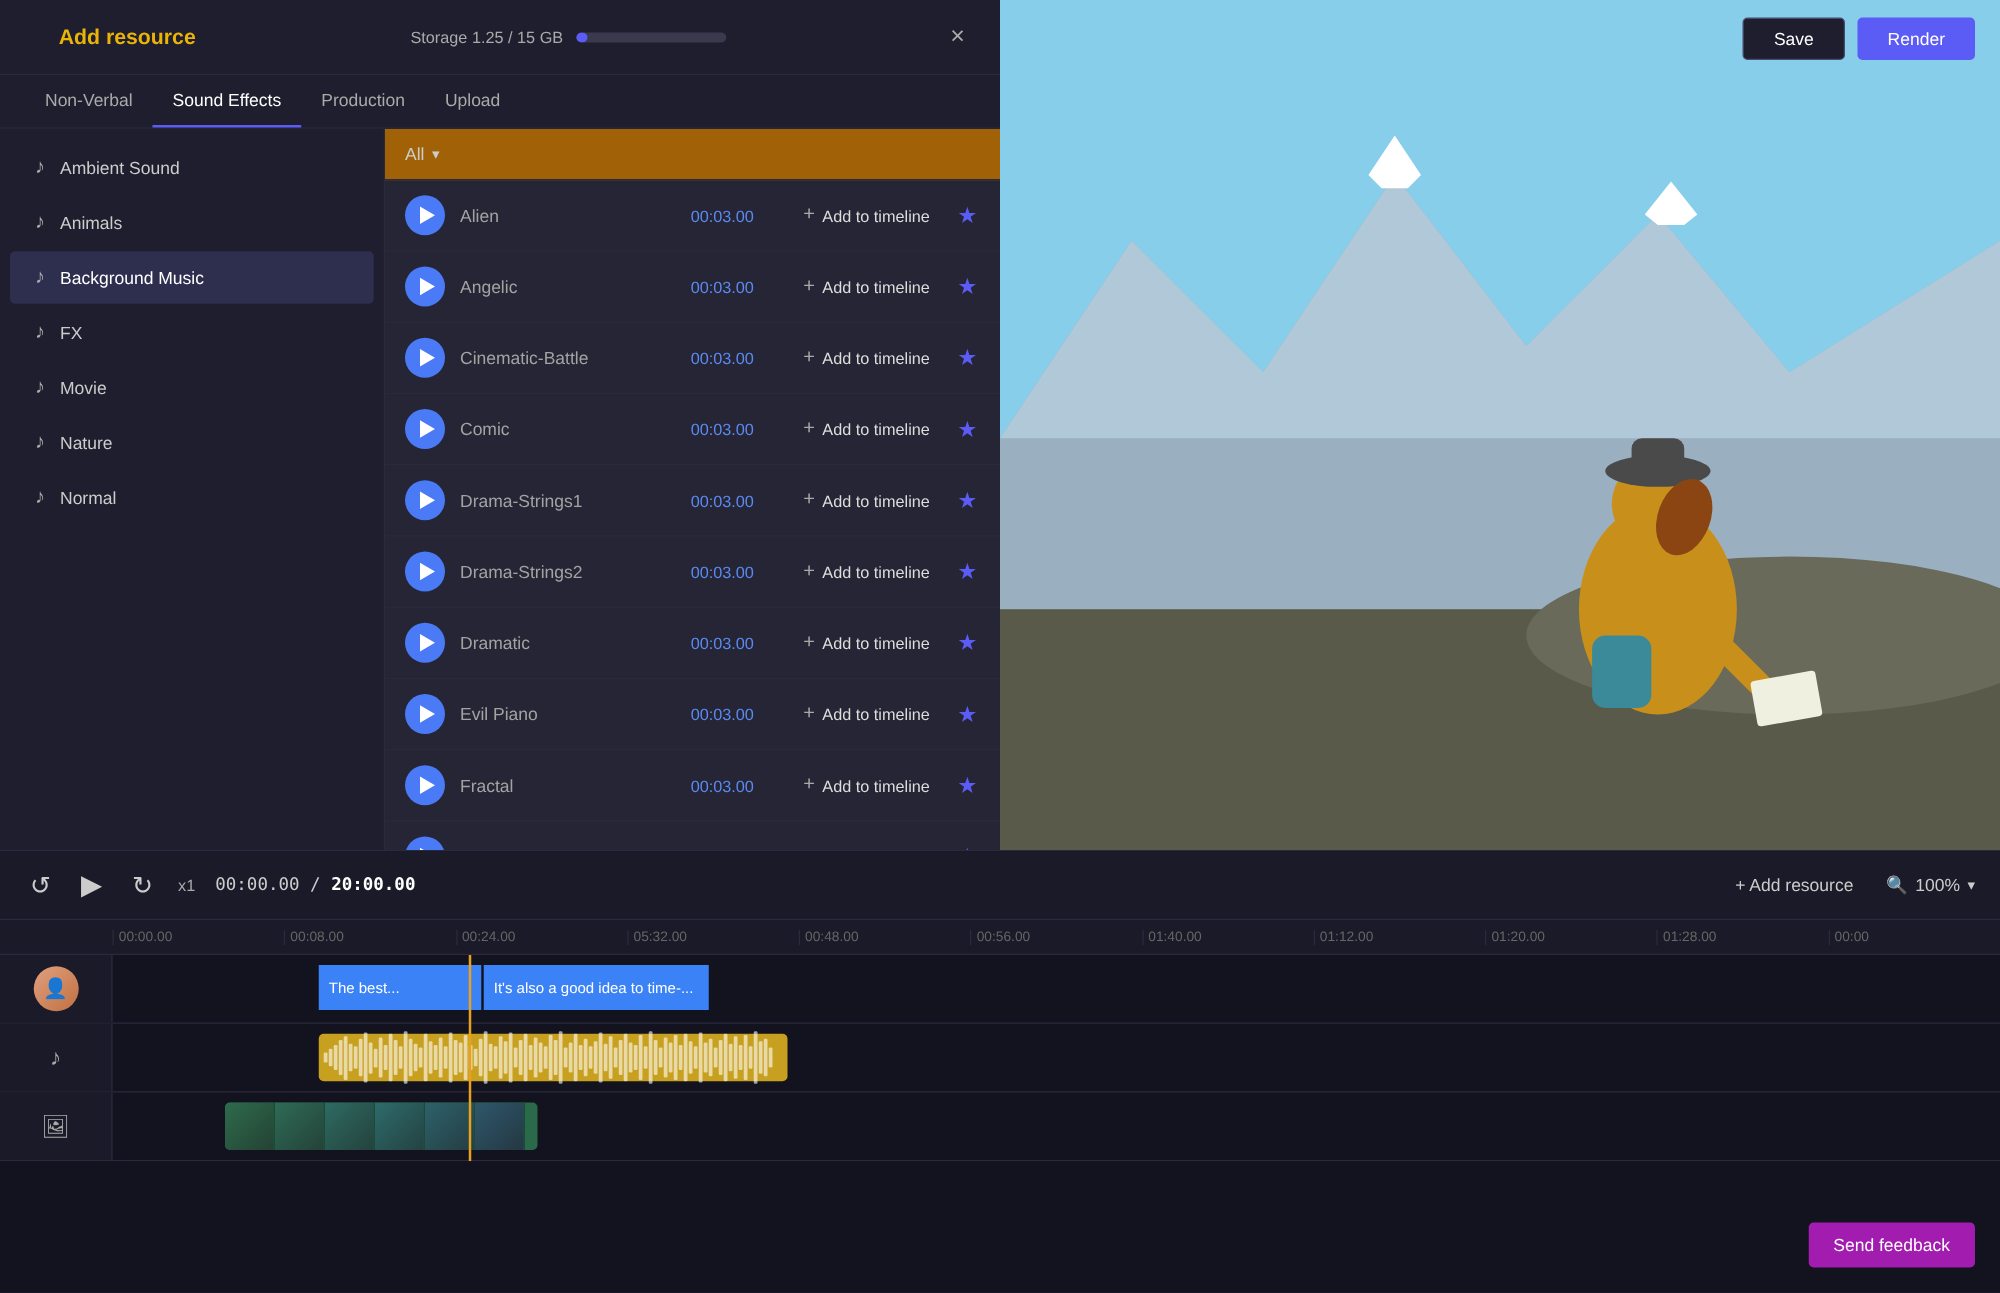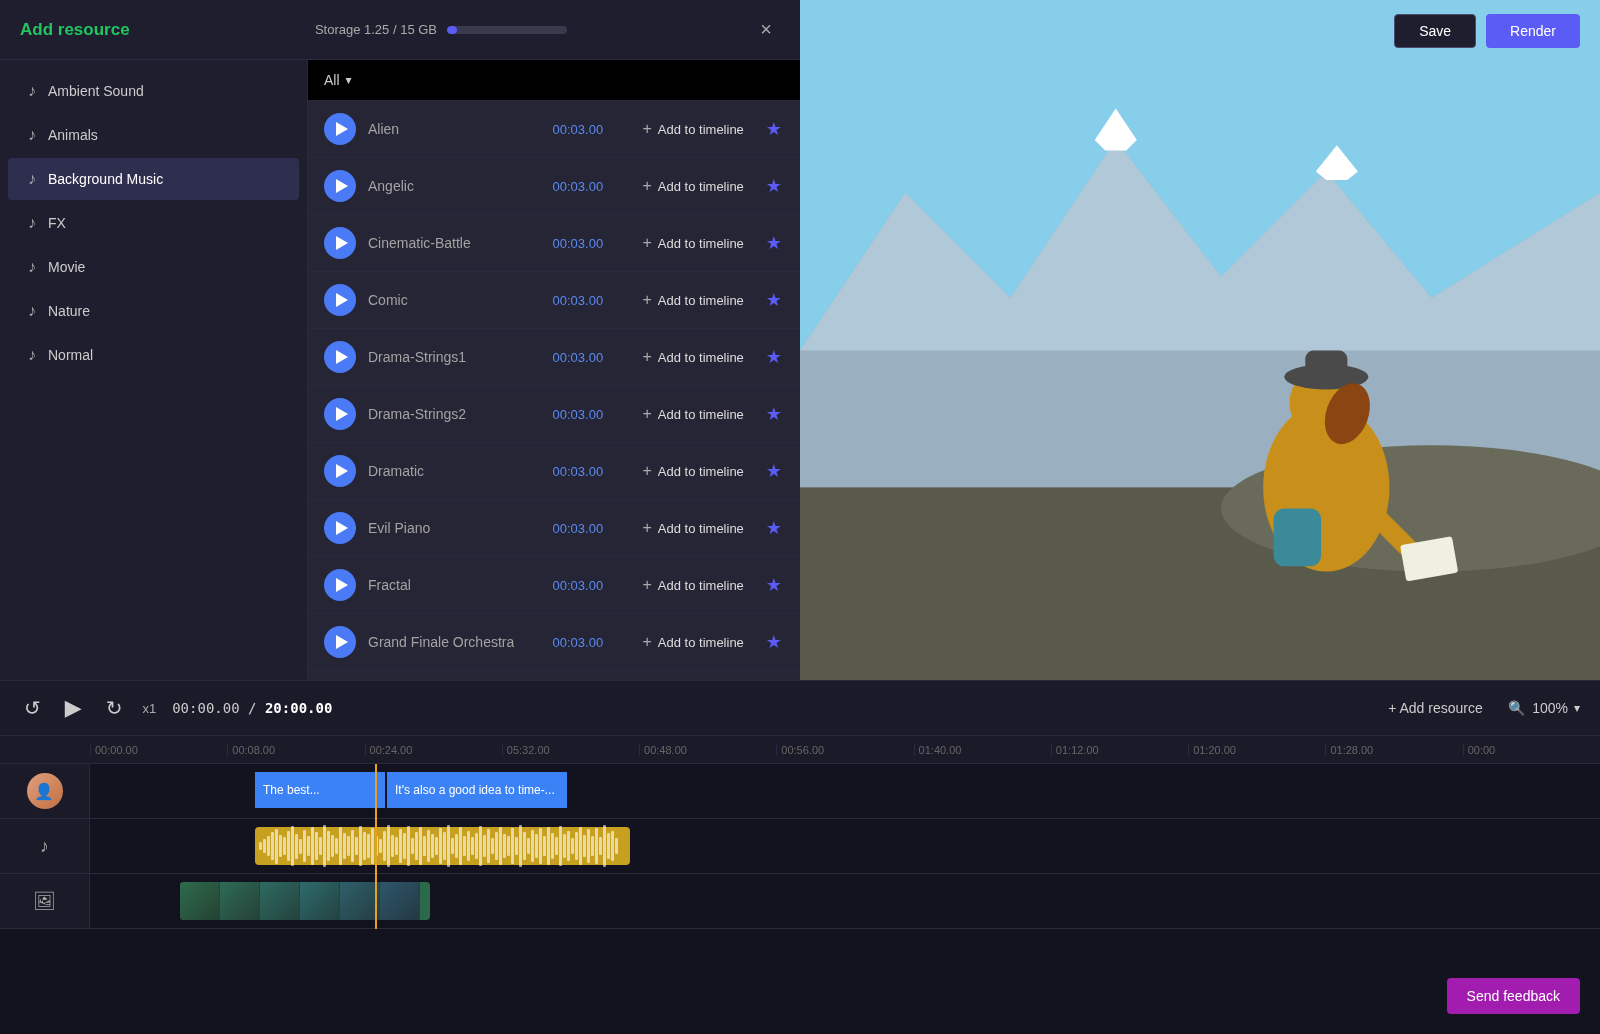--- a/index.html
+++ b/index.html
@@ -22,21 +22,22 @@
       display: flex;
       align-items: center;
       justify-content: space-between;
       padding: 14px 20px;
       border-bottom: 1px solid #2a2a3e;
     }
 
     .modal-title {
       font-size: 17px;
       font-weight: 600;
-      color: #22c55e;
+      color: #eab308;
+      margin-left: 27px;
     }
 
     .storage-info {
       display: flex;
       align-items: center;
       gap: 10px;
       font-size: 13px;
       color: #aaa;
     }
 
@@ -124,21 +125,21 @@
     .sound-list {
       flex: 1;
       overflow-y: auto;
       background: #252535;
     }
 
     .filter-row {
       display: flex;
       align-items: center;
       padding: 12px 16px;
-      background: #000000;
+      background: #a16207;
       border-bottom: 1px solid #2a2a3e;
     }
 
     .filter-select {
       display: flex;
       align-items: center;
       gap: 6px;
       color: #ccc;
       font-size: 14px;
       cursor: pointer;
@@ -518,20 +519,26 @@
     <span class="modal-title">Add resource</span>
     <div class="storage-info">
       <span>Storage 1.25 / 15 GB</span>
       <div class="storage-bar-bg">
         <div class="storage-bar-fill" style="width:8.3%"></div>
       </div>
     </div>
     <button class="close-btn">×</button>
   </div>
 
+  <div class="tabs">
+    <div class="tab">Non-Verbal</div>
+    <div class="tab active">Sound Effects</div>
+    <div class="tab">Production</div>
+    <div class="tab">Upload</div>
+  </div>
 
   <div class="content-area">
 
     <div class="sidebar">
       <div class="sidebar-item">
         <span class="music-icon">♪</span>
         <span>Ambient Sound</span>
       </div>
       <div class="sidebar-item">
         <span class="music-icon">♪</span>

